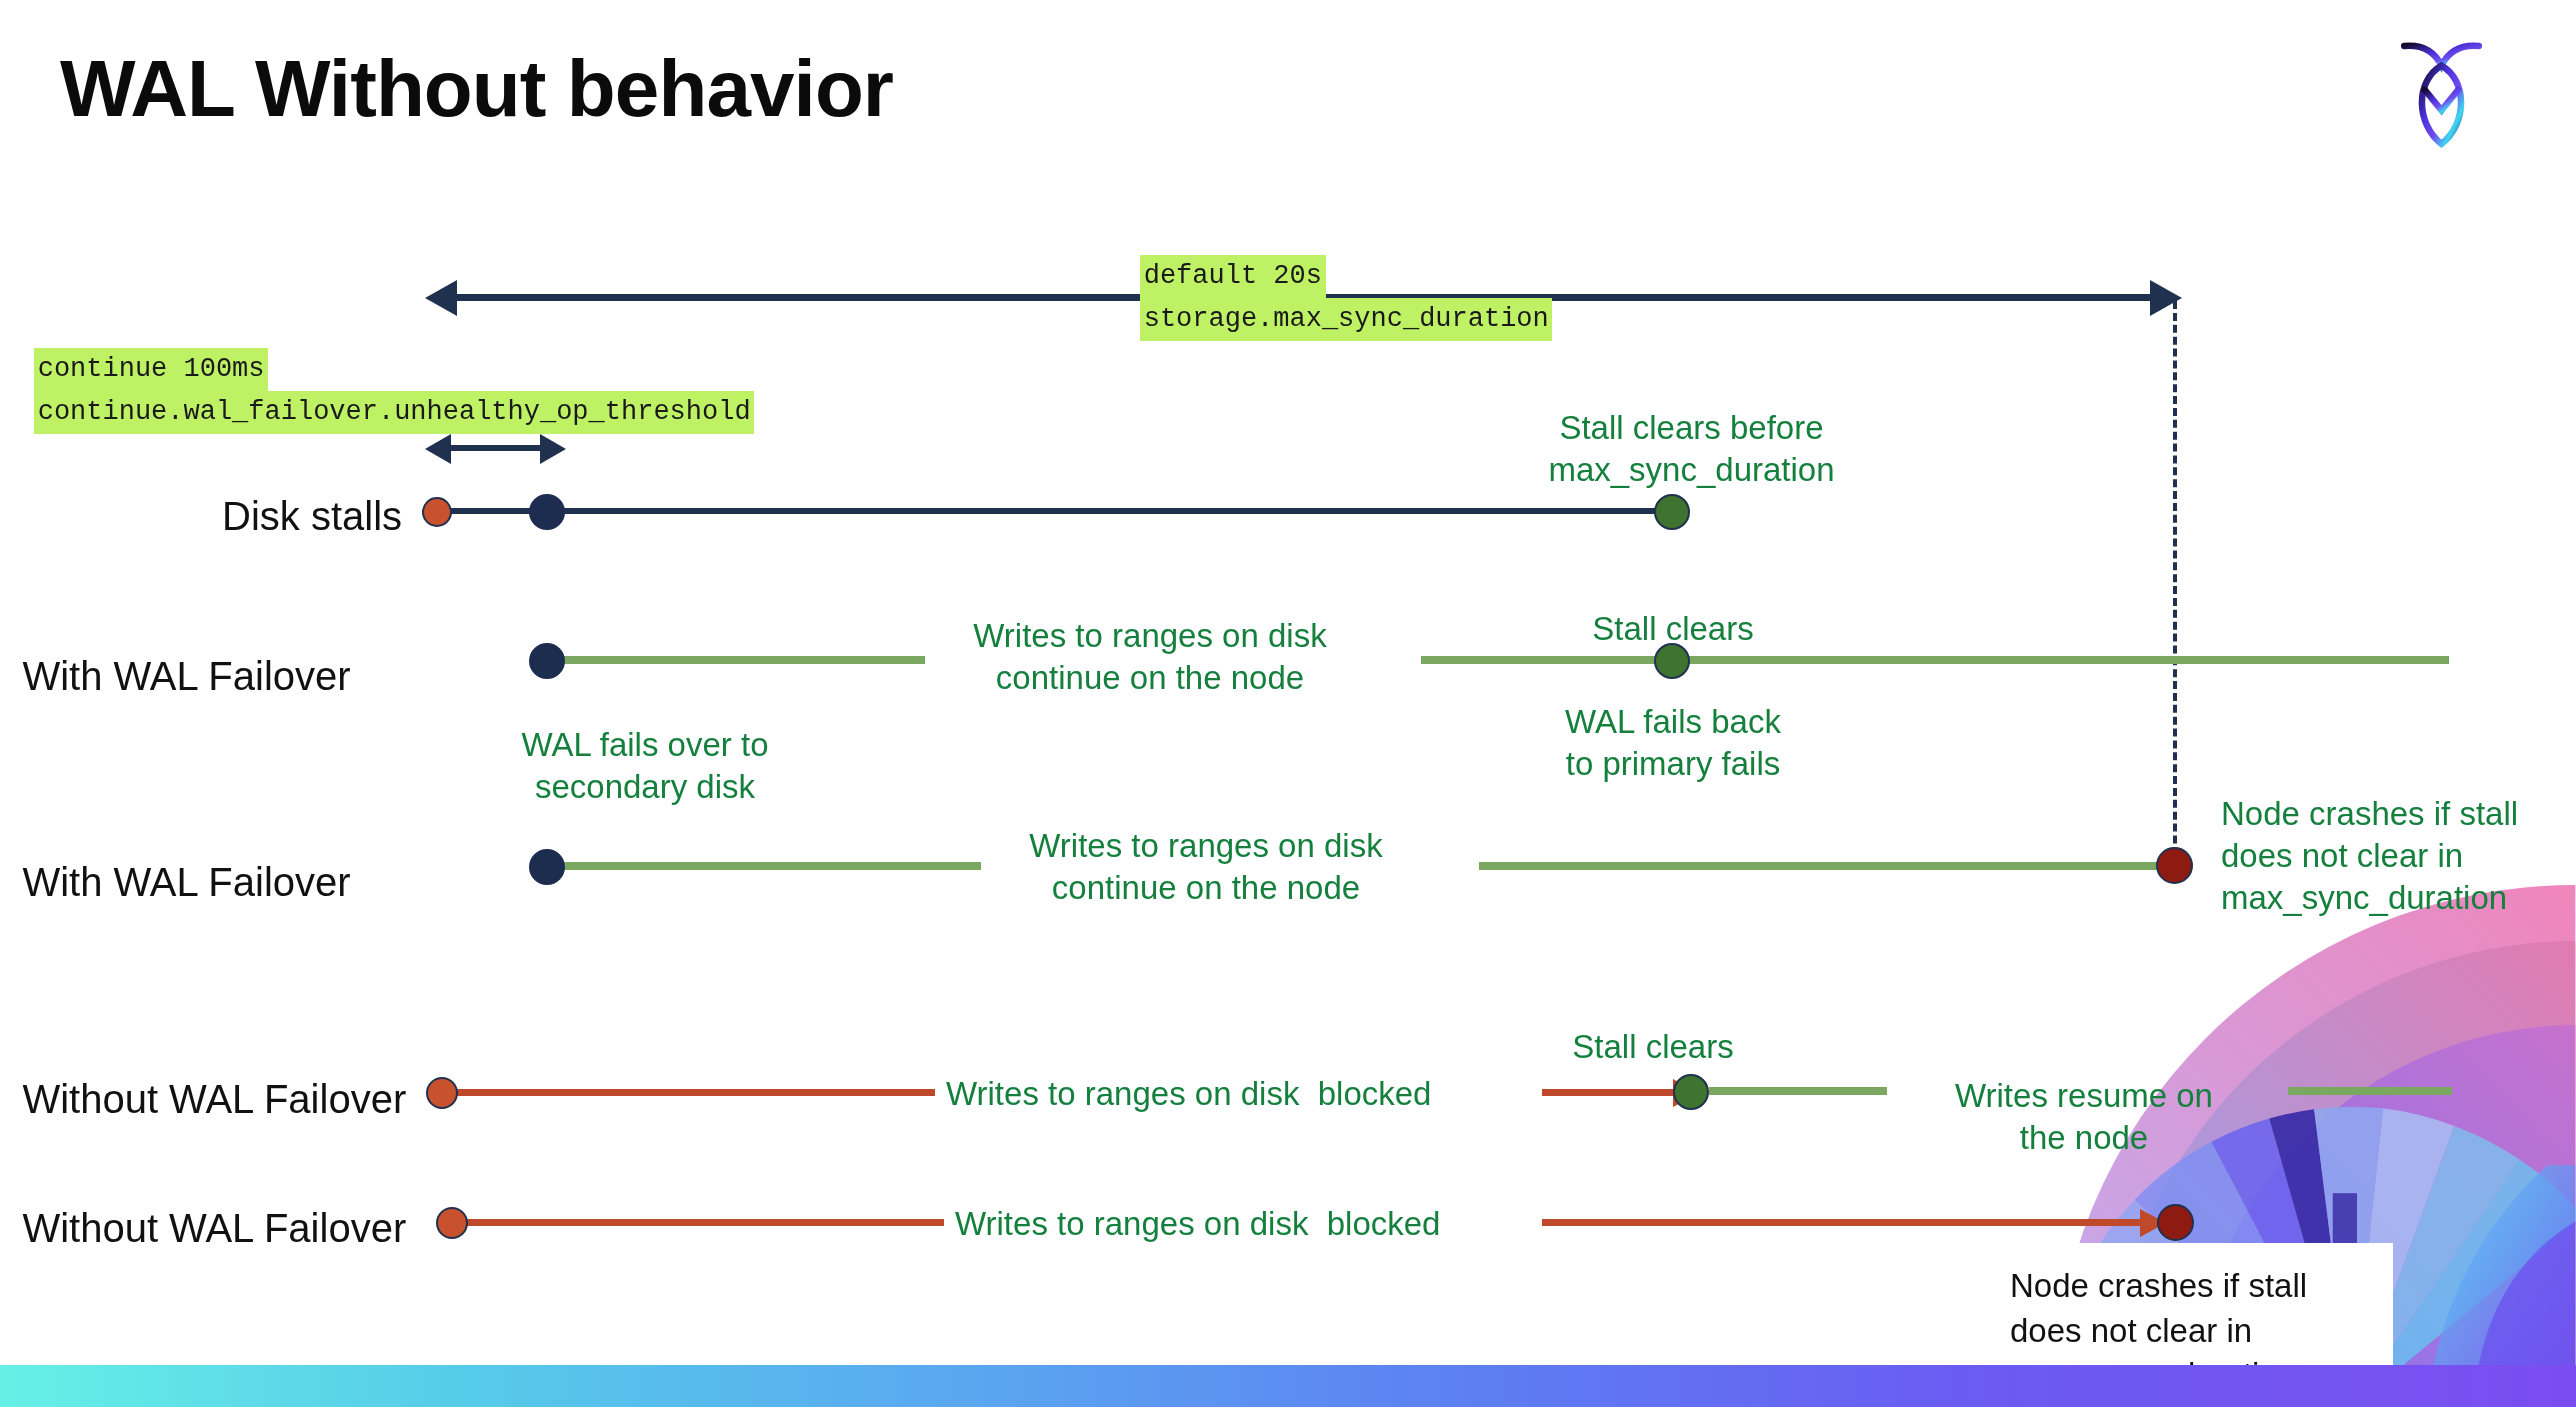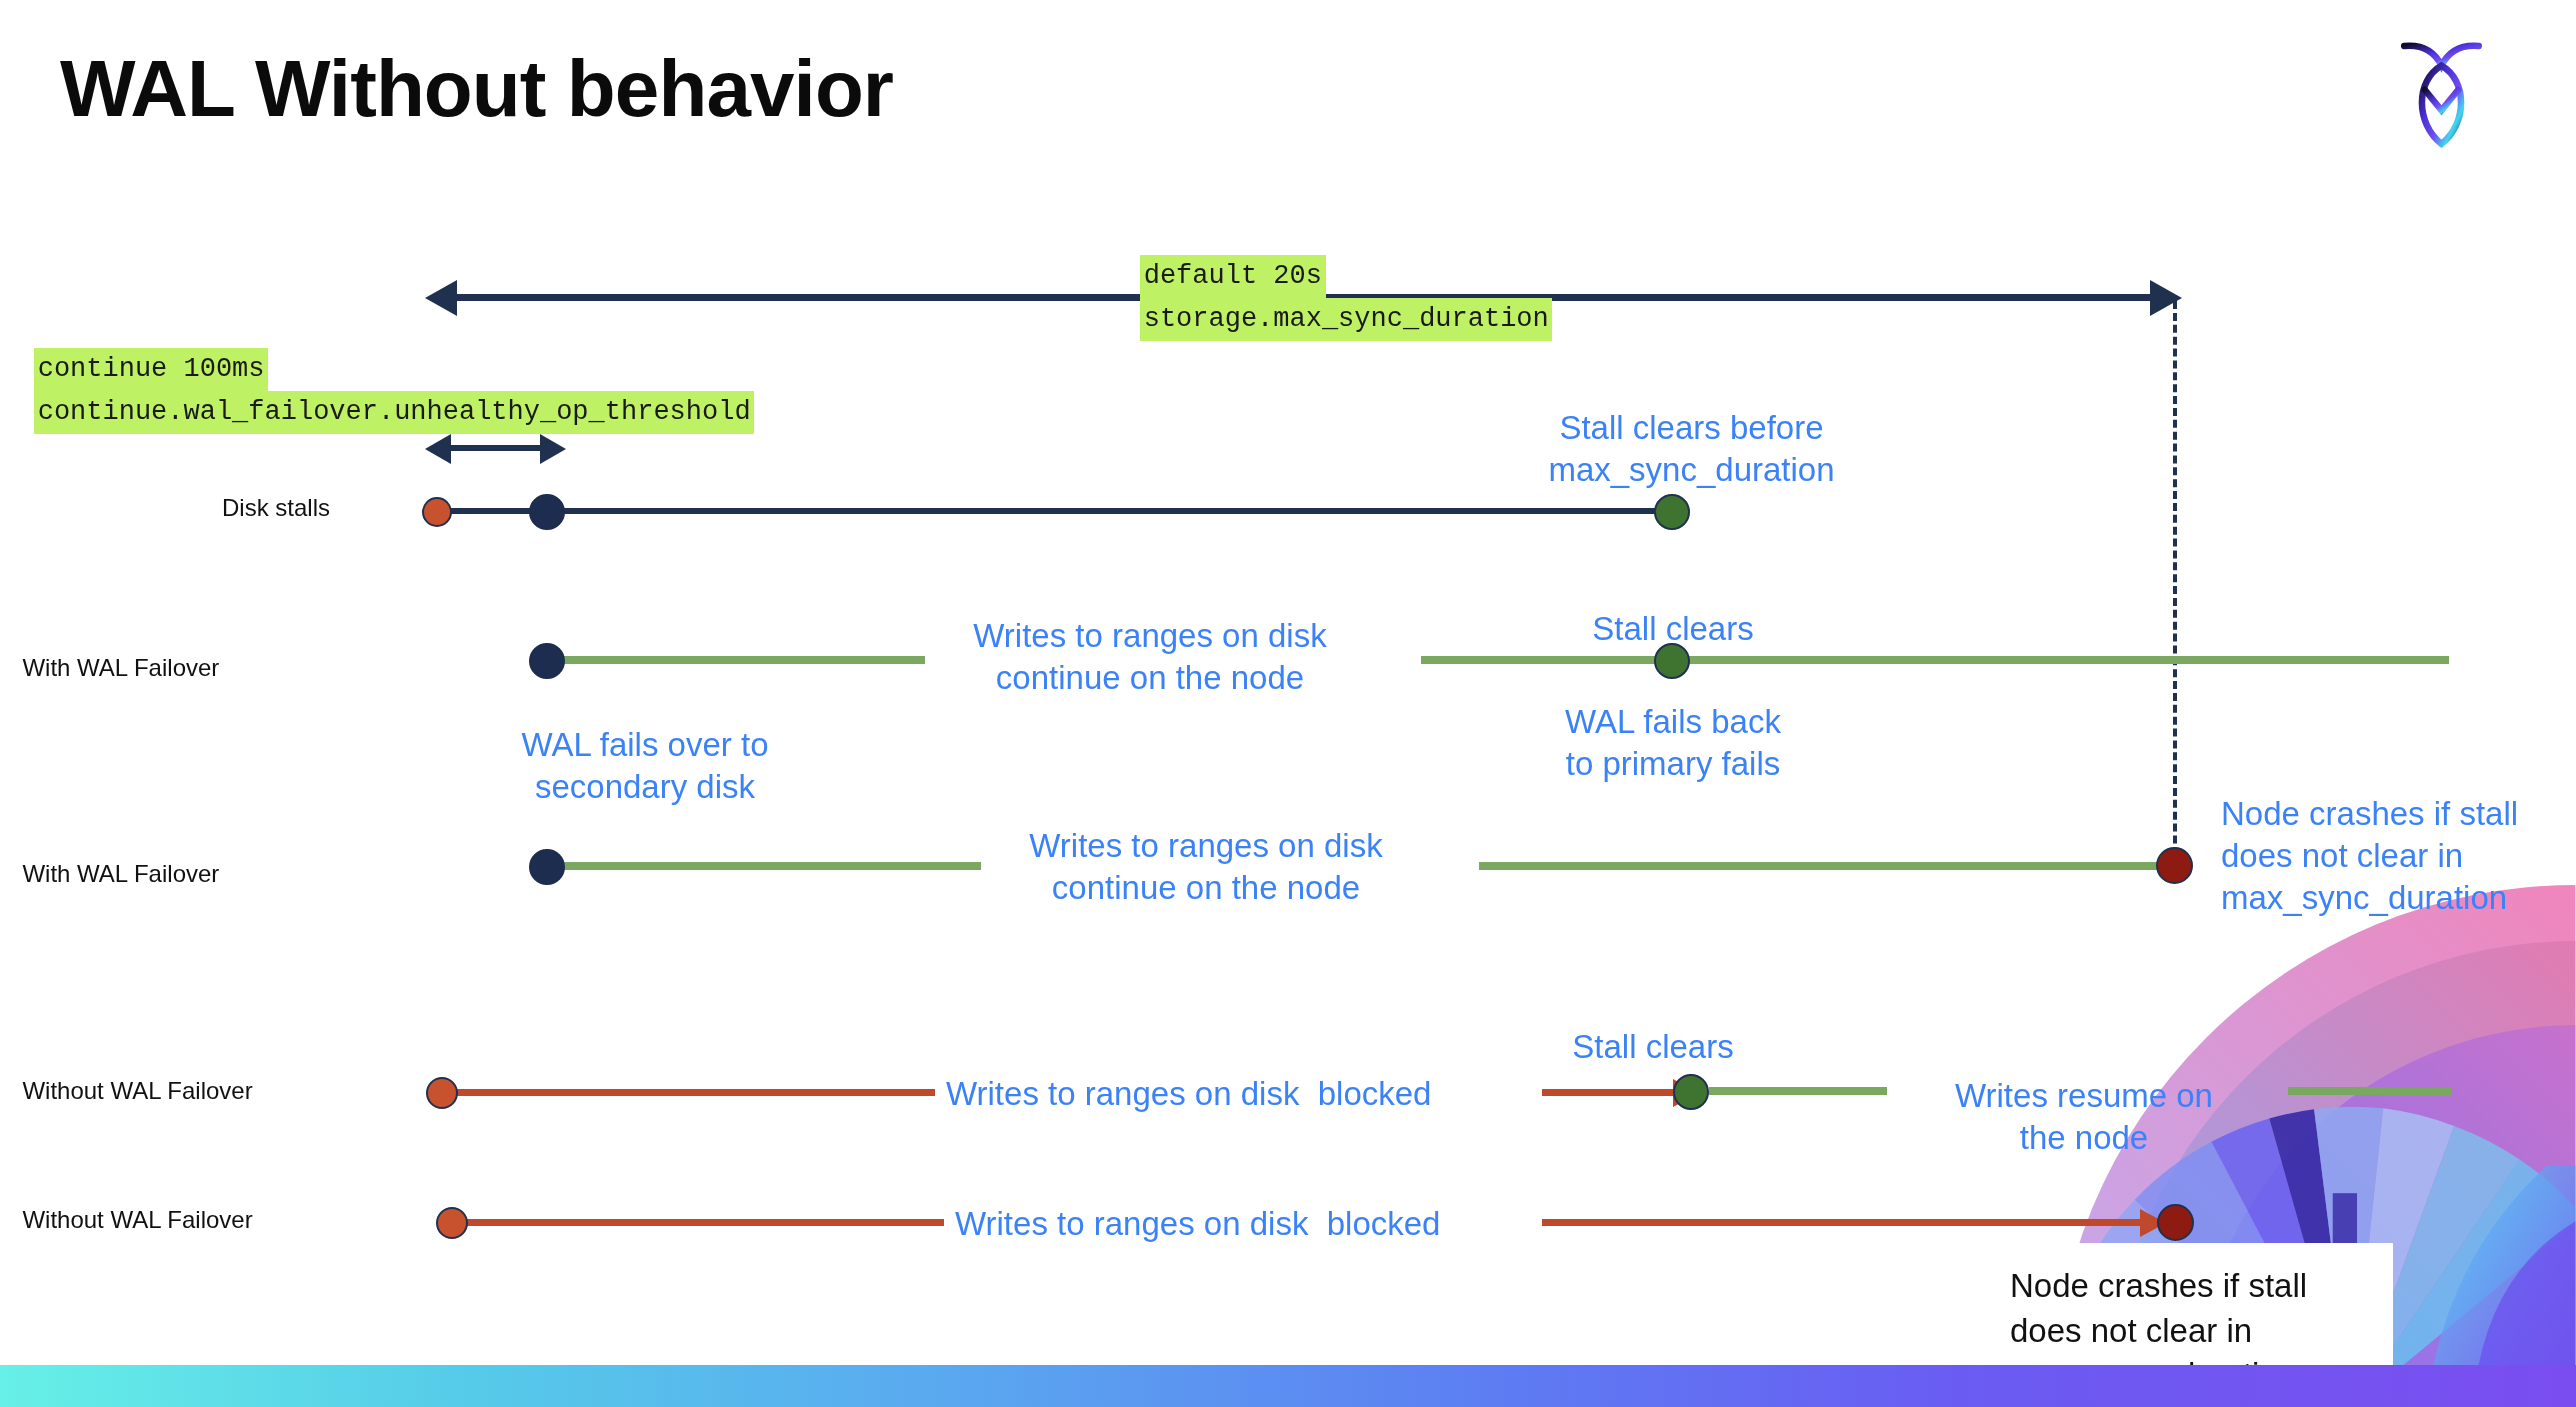--- a/index.html
+++ b/index.html
@@ -33,30 +33,30 @@
     white-space:nowrap;
     padding:0.9px 3.7px;
   }
   .chip-top{left:1140px;top:255px;text-align:left;}
   .chip-left{left:34px;top:348px;text-align:left;}
   .chip-line{display:block;background:#bef264;width:fit-content;padding:1.9px 3.7px;}
 
   
   .lbl{
     position:absolute;
-    font-size:33px;color:#3b82f6;
+    font-size:33px;color:#15803d;
     line-height:1.28;
     white-space:pre;
   }
   .lbl.center{text-align:center;}
   .lbl.left{text-align:left;}
 
   .rowlabel{
     position:absolute;
-    font-size:24px;color:#111111;
+    font-size:40px;color:#111111;
     white-space:nowrap;
   }
 
   
   .seg{position:absolute;}
   .seg.navy{background:#20304f;}
   .seg.green{background:#7aa860;}
   .seg.red{background:#c0492b;}
 
   .vdash{

